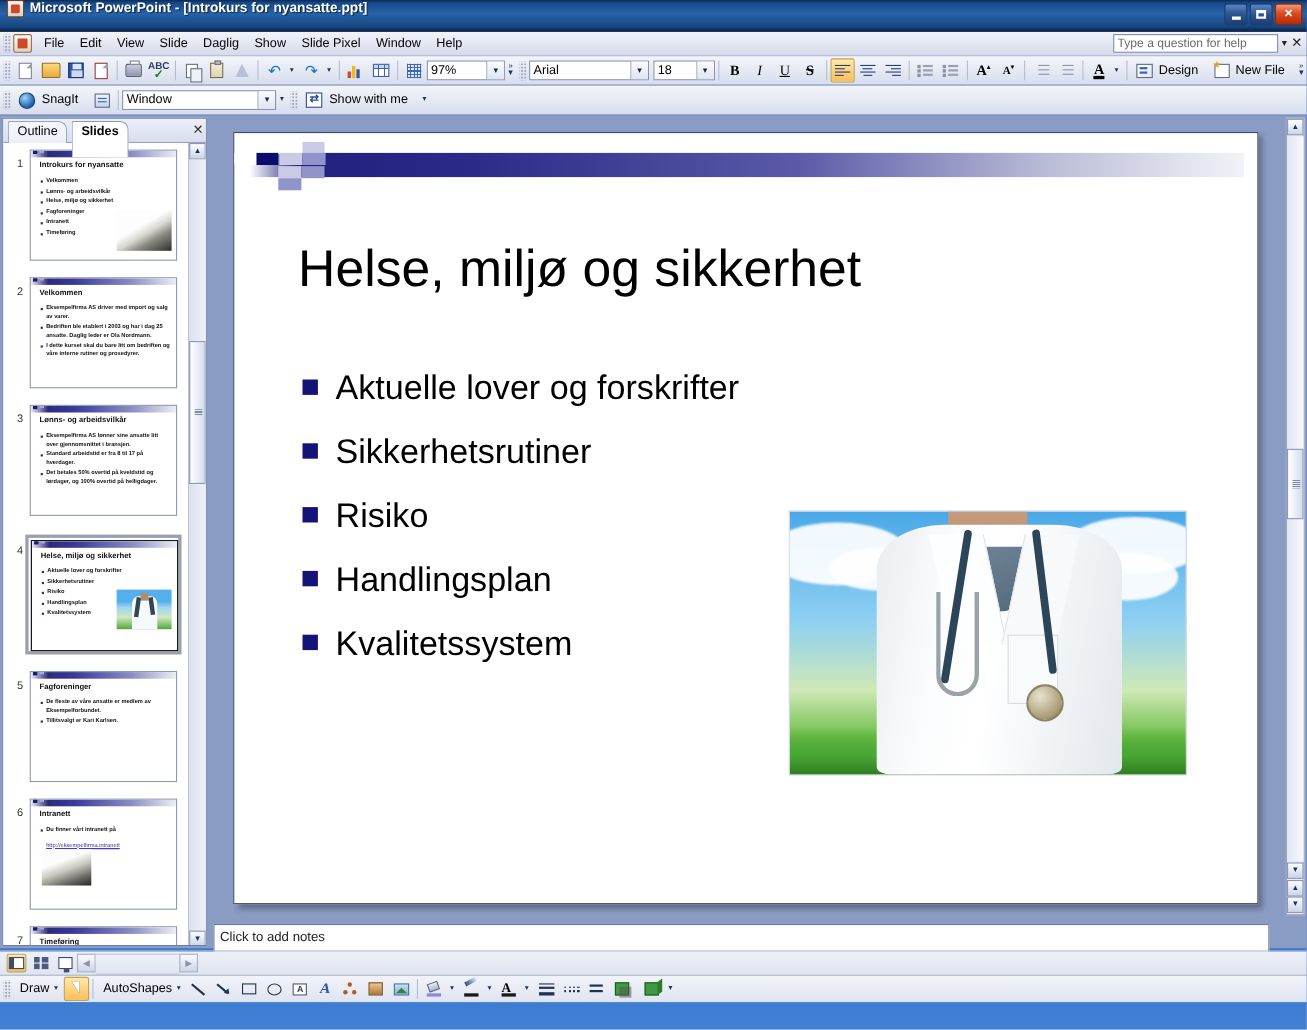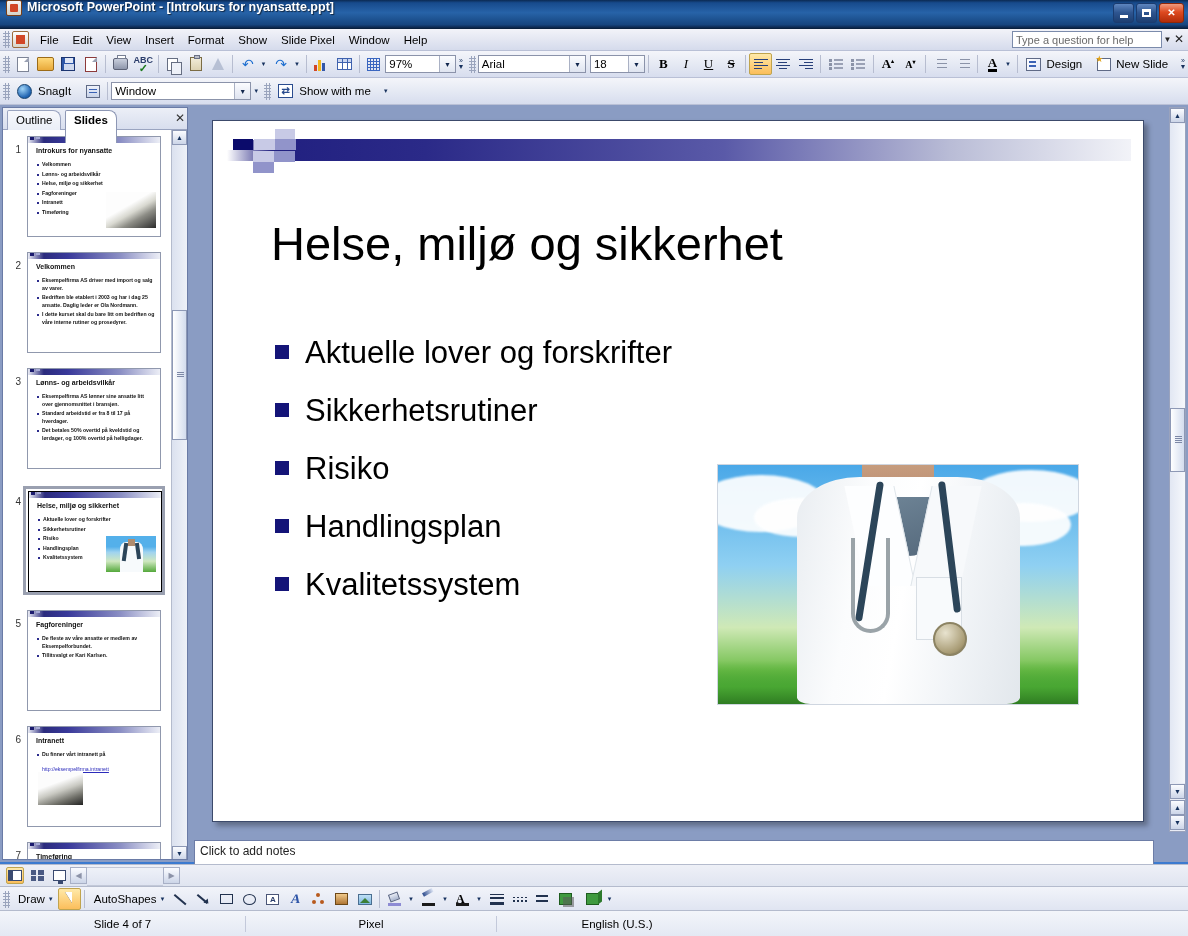--- a/index.html
+++ b/index.html
@@ -403,22 +403,22 @@
       <div class="wbtn close">✕</div>
     </div>
   </div>
 
   <div class="menubar">
     <div class="grip"></div>
     <div class="mm-ico"></div>
     <div class="menuitem">File</div>
     <div class="menuitem">Edit</div>
     <div class="menuitem">View</div>
-    <div class="menuitem">Insert</div>
-    <div class="menuitem">Format</div>
+    <div class="menuitem">Slide</div>
+    <div class="menuitem">Daglig</div>
     <div class="menuitem">Show</div>
     <div class="menuitem">Slide Pixel</div>
     <div class="menuitem">Window</div>
     <div class="menuitem">Help</div>
     <div class="ask">Type a question for help</div>
     <div class="askarrow">▼</div>
     <div class="askclose">✕</div>
   </div>
 
   <div class="toolbar" id="tb1">
@@ -579,21 +579,21 @@
     <div class="tbtn" style="width:11px">
         <span class="mini-arw">▼</span>
       </div>
     <div class="sep"></div>
     <div class="tbtn" style="width:auto;padding:0 4px">
       <span class="designi g" style="margin-right:3px"></span>
       <span class="tbtxt">Design</span>
     </div>
     <div class="tbtn" style="width:auto;padding:0 4px">
       <span class="newsl g" style="margin-right:3px"></span>
-      <span class="tbtxt">New Slide</span>
+      <span class="tbtxt">New File</span>
     </div>
     <div class="ovf">
         <span>»</span>
         <span>▼</span>
       </div>
   </div>
 
   <div class="toolbar" id="tb2">
     <div class="grip"></div>
     <div class="tbtn" style="width:auto;padding:0 4px">
@@ -968,21 +968,14 @@
         <span class="shadow-ic"></span>
       </div>
     <div class="tbtn" style="margin-left:4px">
         <span class="d3-ic"></span>
       </div>
     <div class="ovf">
         <span>▾</span>
       </div>
   </div>
 
-  <div class="statusbar">
-    <div class="sb-cell" style="width:245px">Slide 4 of 7</div>
-    <div class="sb-sep"></div>
-    <div class="sb-cell" style="width:250px">Pixel</div>
-    <div class="sb-sep"></div>
-    <div class="sb-cell" style="width:240px">English (U.S.)</div>
-  </div>
 
 </div>
 
 </body></html>

